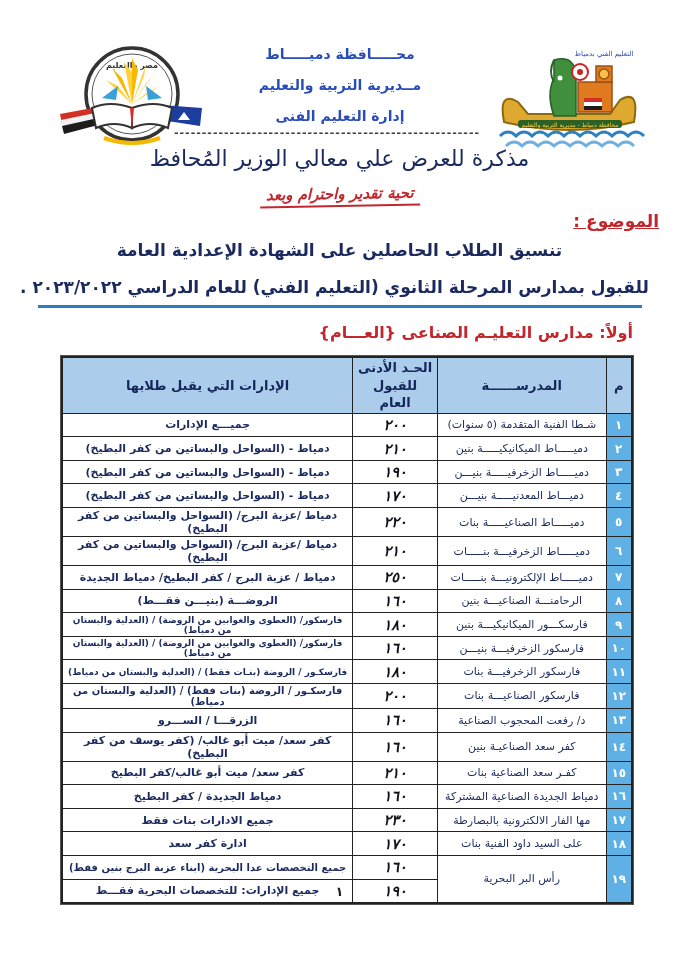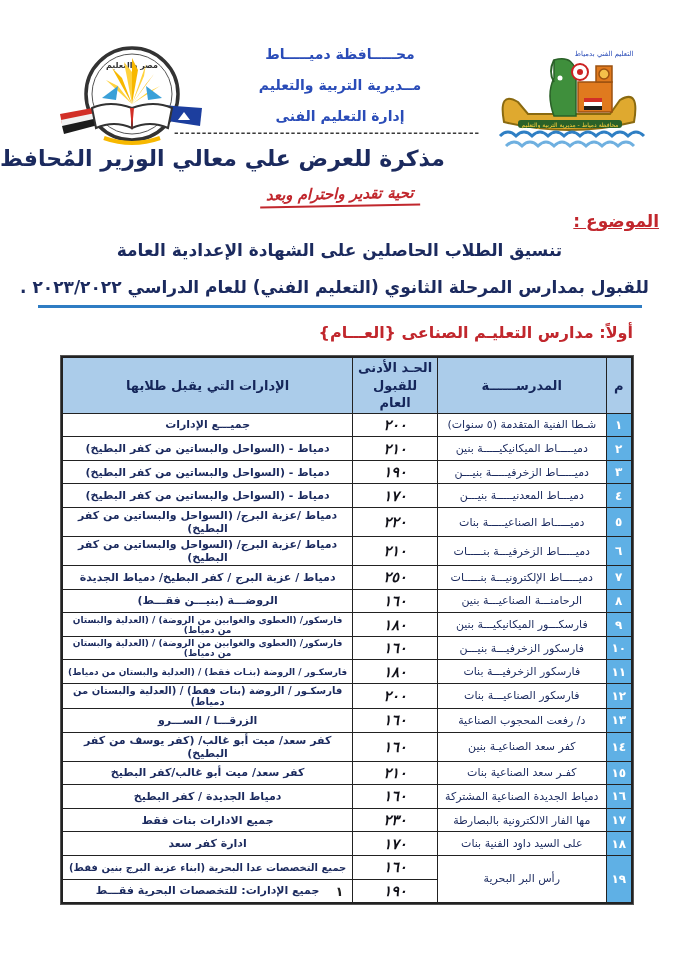--- a/index.html
+++ b/index.html
@@ -10,21 +10,21 @@
   body{background:#e9e9e9;font-family:"DejaVu Sans",sans-serif;}
   .page{position:relative;width:679px;height:960px;margin:0 auto;background:#ffffff;direction:rtl;overflow:hidden;}
 
   
   .emblem-left{position:absolute;left:52px;top:42px;width:155px;height:115px;}
   .emblem-right{position:absolute;left:492px;top:38px;width:155px;height:118px;}
   .org-block{position:absolute;left:225px;top:46px;width:230px;text-align:center;color:var(--blue);font-weight:bold;}
   .org-line{font-size:14px;margin-bottom:15px;letter-spacing:0.5px;}
   .hdr-dashes{position:absolute;left:146px;top:126px;width:362px;overflow:hidden;white-space:nowrap;color:#3a3a3a;font-size:11px;font-weight:bold;letter-spacing:1px;text-align:center;}
 
-  .memo-title{position:absolute;left:0;top:146px;width:100%;text-align:left;color:var(--navy);font-size:22px;font-weight:bold;}
+  .memo-title{position:absolute;left:0;top:146px;width:100%;text-align:center;color:var(--navy);font-size:22px;font-weight:normal;}
   .greeting-wrap{position:absolute;left:0;top:184px;width:100%;text-align:center;}
   .greeting{display:inline-block;color:var(--red);font-size:15px;font-weight:bold;font-style:italic;border-bottom:2px solid var(--red);padding:0 6px 2px;transform:rotate(-1deg);}
   .subject-label{position:absolute;right:20px;top:211px;color:var(--red);font-size:17px;font-weight:bold;text-decoration:underline;}
   .subject-line1{position:absolute;left:0;top:240px;width:100%;text-align:center;color:var(--navy);font-size:17px;font-weight:bold;}
   .subject-line2{position:absolute;left:0;top:277px;width:100%;text-align:left;color:var(--navy);font-size:17px;font-weight:bold;margin-left:20px;}
   .blue-rule{position:absolute;left:38px;top:305px;width:604px;border-top:3px solid var(--rule);}
   .section-title{position:absolute;right:46px;top:323px;color:var(--red);font-size:16px;font-weight:bold;}
 
   
   table.main{position:absolute;left:61px;top:356px;width:572px;border-collapse:collapse;border:2.5px solid var(--border);outline:1px solid #555;}

